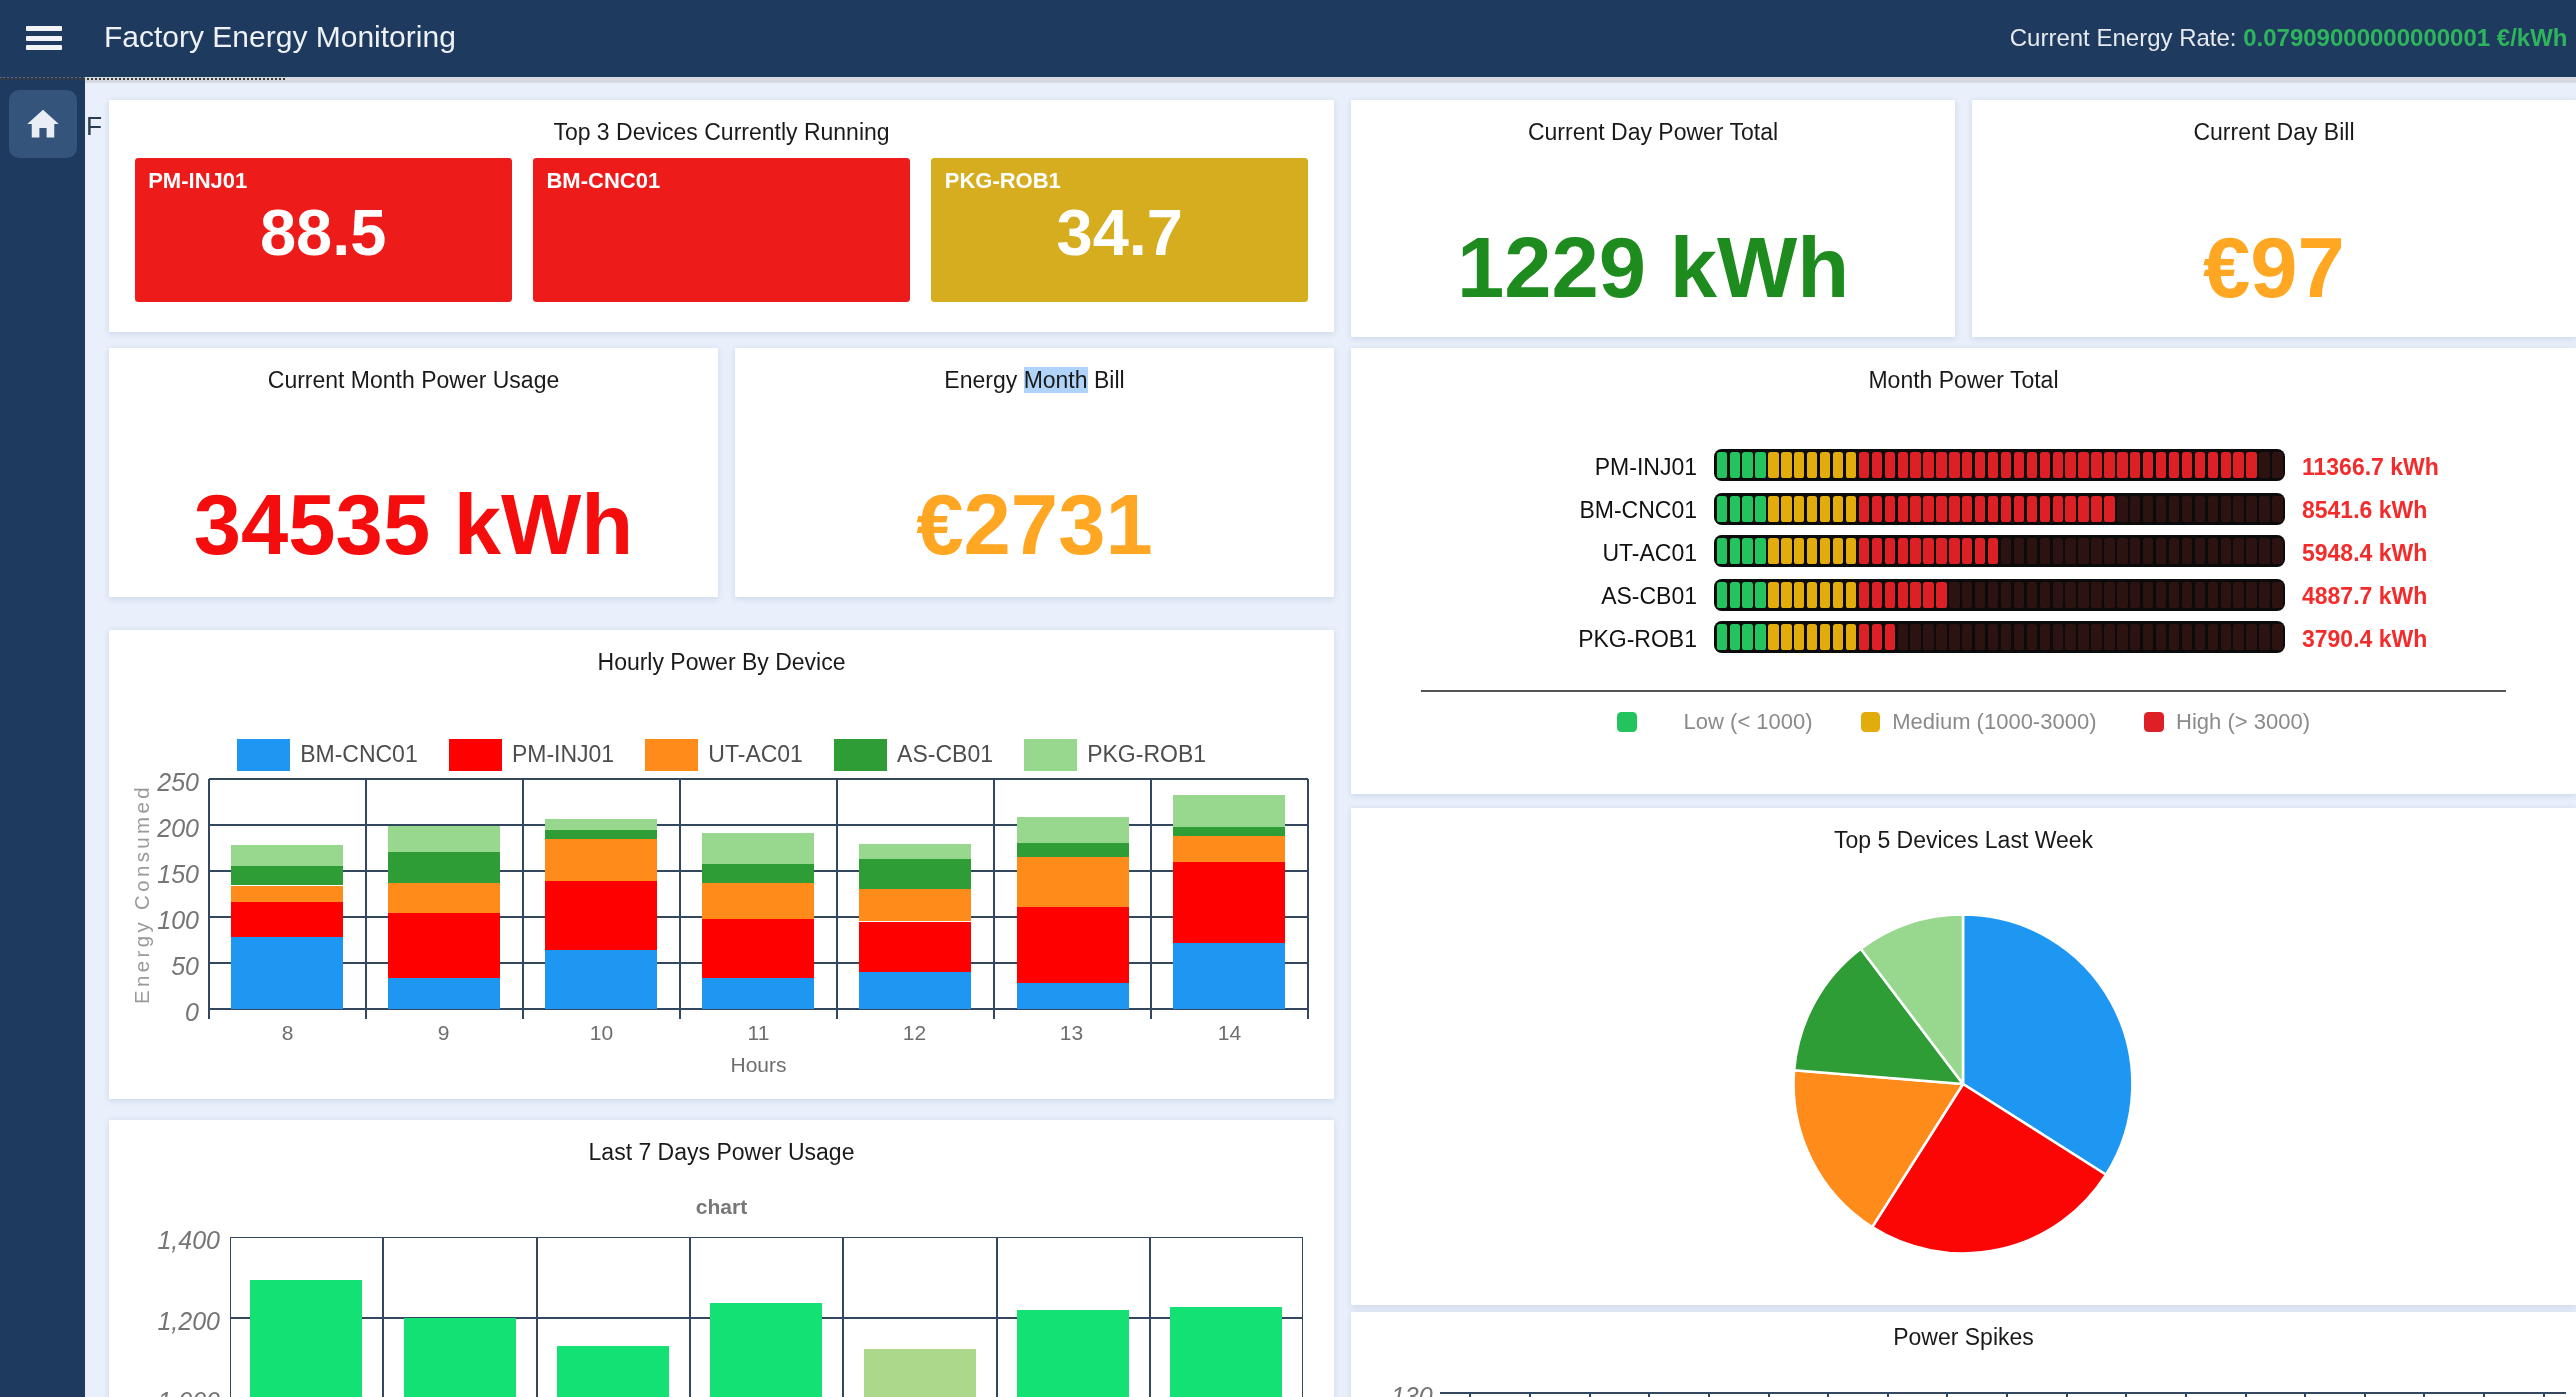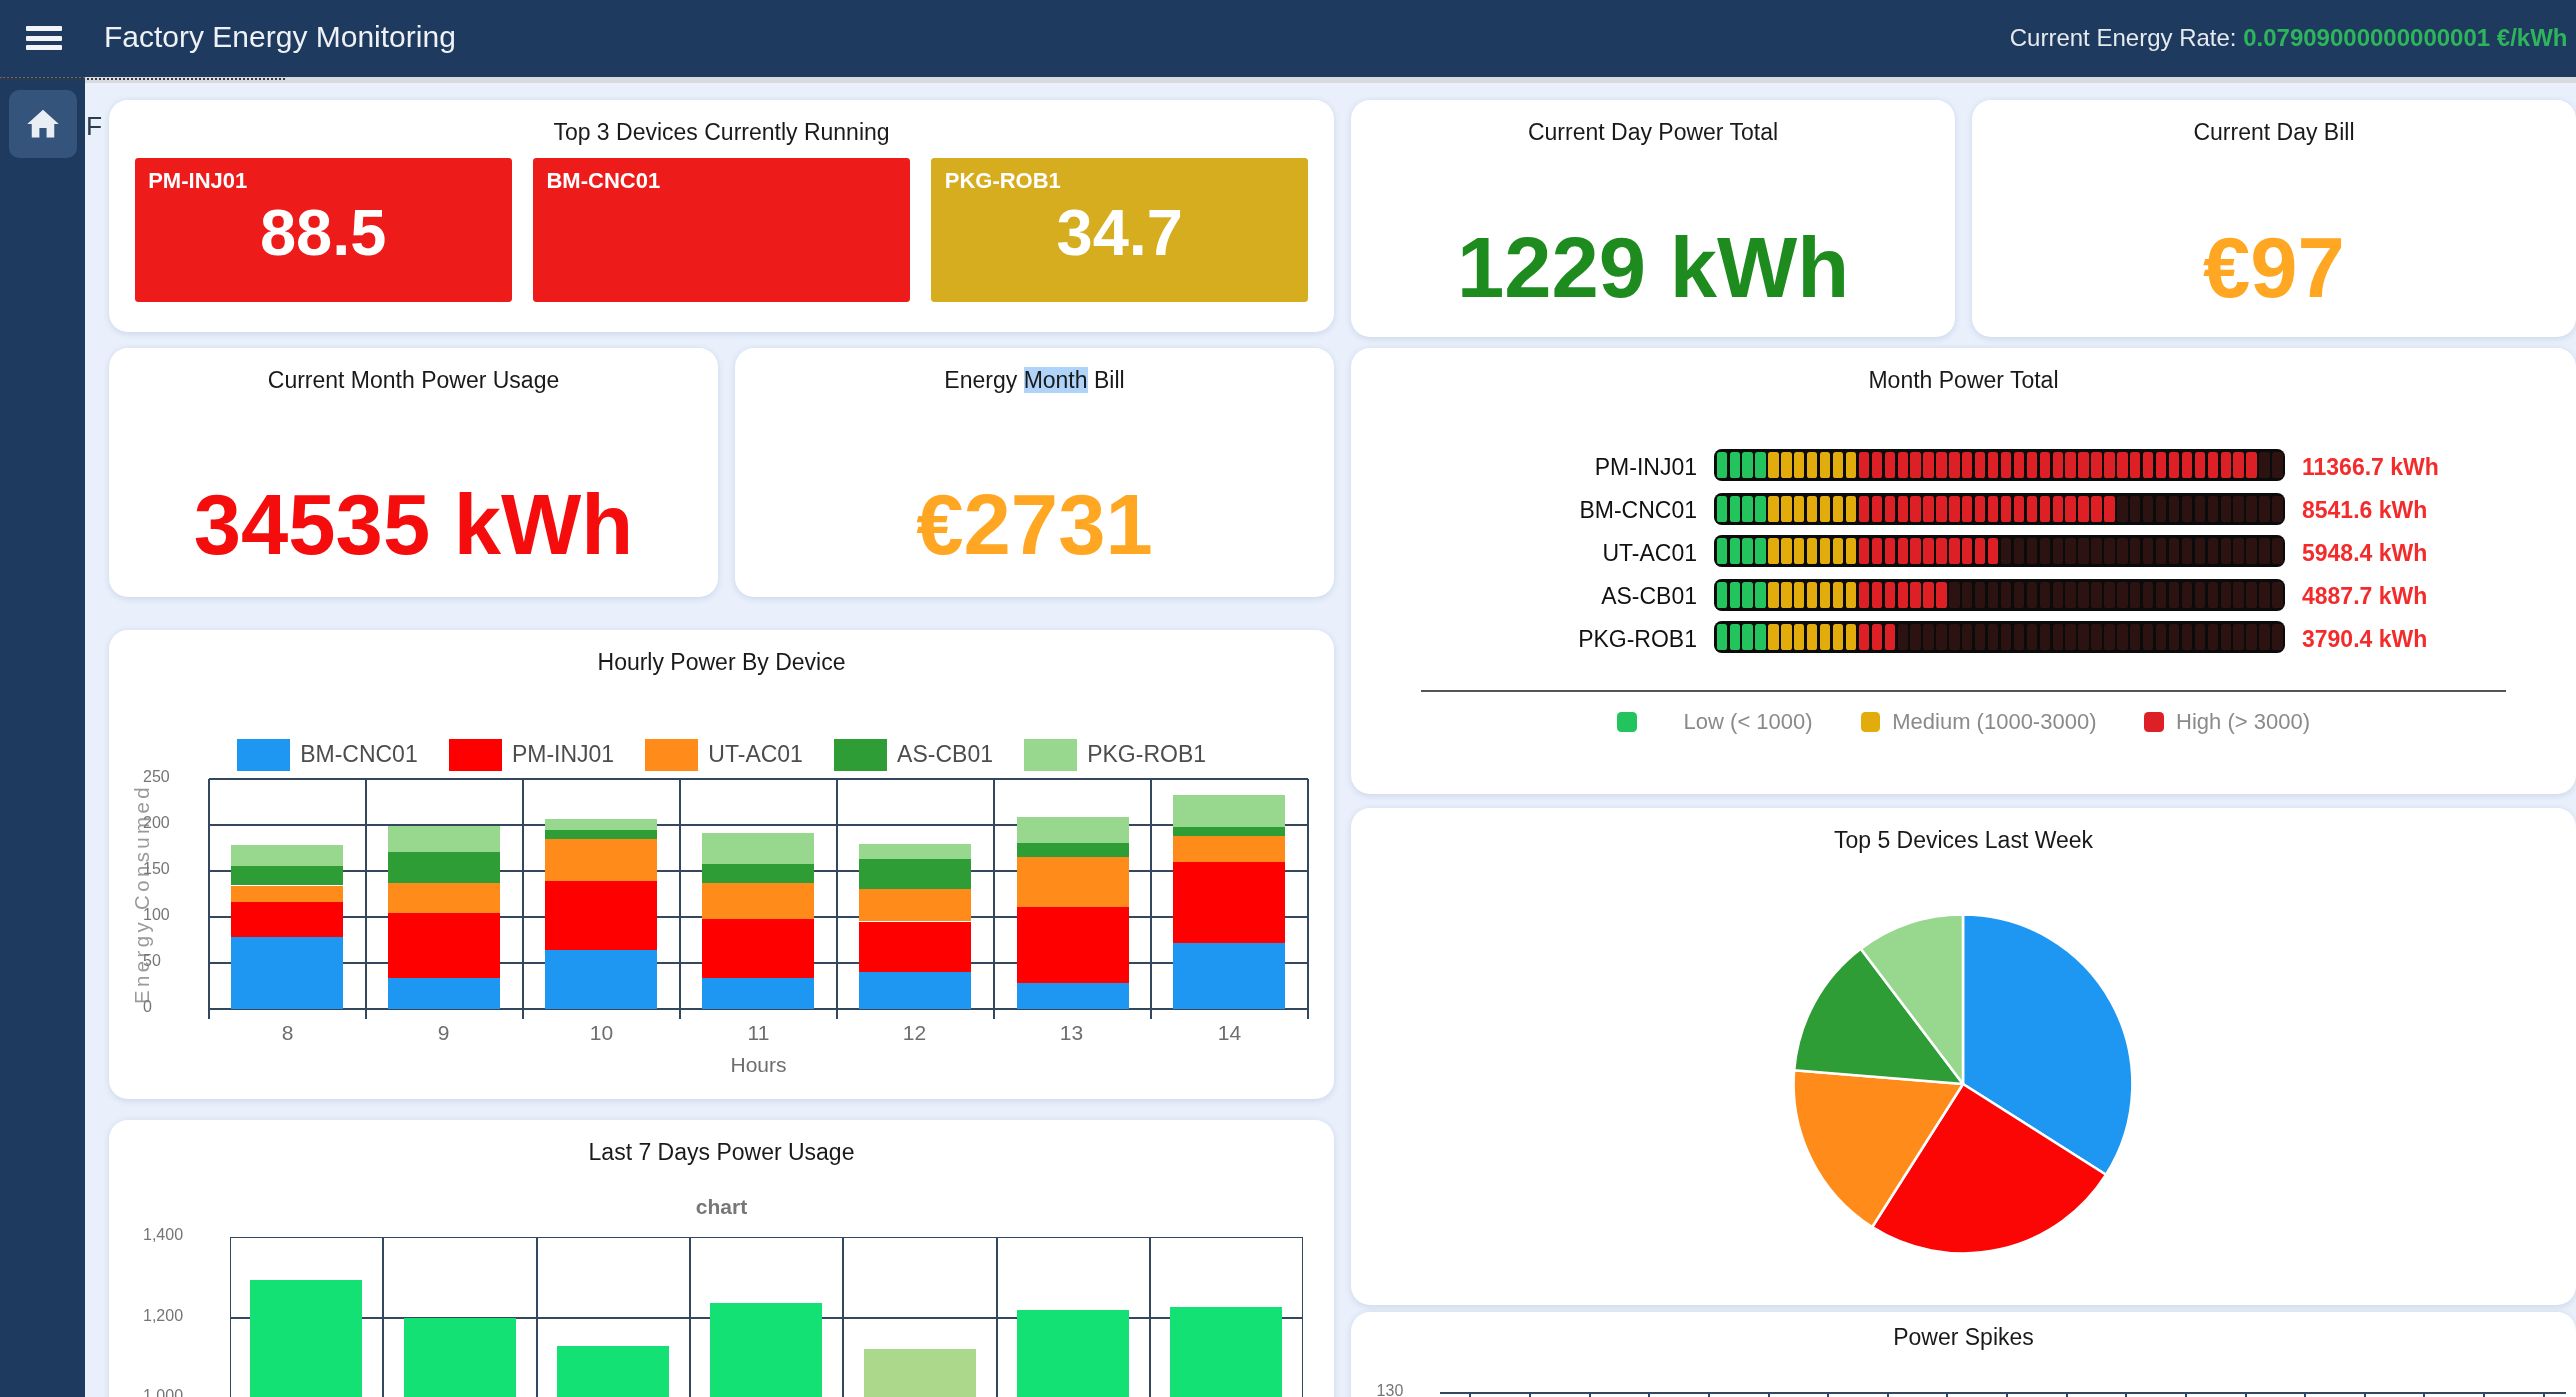--- a/index.html
+++ b/index.html
@@ -14,33 +14,33 @@
   #rate b{color:#2eb55c;}
   
   #sidebar{position:absolute;left:0;top:77px;width:85px;height:1320px;background:#1e3a5e;z-index:9;
            border-top:2.6px dotted #6b7franchise0;border-top:2.6px dotted #667;}
   #home-btn{position:absolute;left:9.4px;top:11px;width:68px;height:68px;border-radius:10.2px;
             background:#35547c;display:flex;align-items:center;justify-content:center;cursor:pointer;}
   #topstrip{position:absolute;left:85px;top:77px;width:2491px;height:6px;background:#d7dadf;z-index:8;}
   #topdots{position:absolute;left:0;top:78px;width:285px;height:0;border-top:2.6px dotted #3a3a3a;z-index:11;}
   #clipped-f{position:absolute;left:86px;top:111px;font-size:26.4px;color:#2b3b52;z-index:1;}
   
-  .card{position:absolute;background:#fff;border-radius:19px;box-shadow:0 1.7px 6.8px rgba(21,48,89,.13);z-index:2;}
+  .card{position:absolute;background:#fff;border-radius:1px;box-shadow:0 1.7px 6.8px rgba(21,48,89,.13);z-index:2;}
   .card-title{position:absolute;left:0;top:19px;width:100%;text-align:center;font-size:23px;color:#1a1a1a;}
   .big-value{position:absolute;left:0;width:100%;text-align:center;font-weight:bold;font-size:85px;}
   
   #top3-tiles{position:absolute;left:25.6px;top:58px;right:25.6px;height:144px;display:flex;gap:21px;}
   .tile{flex:1;border-radius:3.4px;position:relative;color:#fff;}
   .tile-name{position:absolute;left:13.6px;top:10.2px;font-size:22px;font-weight:bold;}
   .tile-value{position:absolute;left:0;top:37px;width:100%;text-align:center;font-size:65px;font-weight:bold;}
   .sel{background:#b0d3f9;}
   
   .hline{position:absolute;height:1.7px;background:#33475e;}
   .vline{position:absolute;width:1.7px;background:#33475e;}
-  .ytick{position:absolute;text-align:left;font-size:16px;color:#757575;}
+  .ytick{position:absolute;text-align:right;font-size:25px;color:#757575;font-style:italic;}
   .xtick{position:absolute;text-align:center;font-size:21px;color:#6e6e6e;}
   .axis-label{position:absolute;text-align:center;font-size:21px;color:#6e6e6e;}
   .bar-seg{position:absolute;}
   .legend-row{position:absolute;display:flex;justify-content:center;width:100%;}
   .legend-item{display:flex;align-items:center;}
   
   .mrow-label{position:absolute;font-size:23px;color:#111;text-align:right;}
   .mrow-value{position:absolute;font-size:23px;font-weight:bold;color:#f32b2b;}
   .led-track{position:absolute;background:#0b0b0b;border-radius:7.7px;padding:2.6px;display:flex;gap:2.6px;box-sizing:border-box;}
   .led-seg{flex:1;border-radius:2.6px;}

